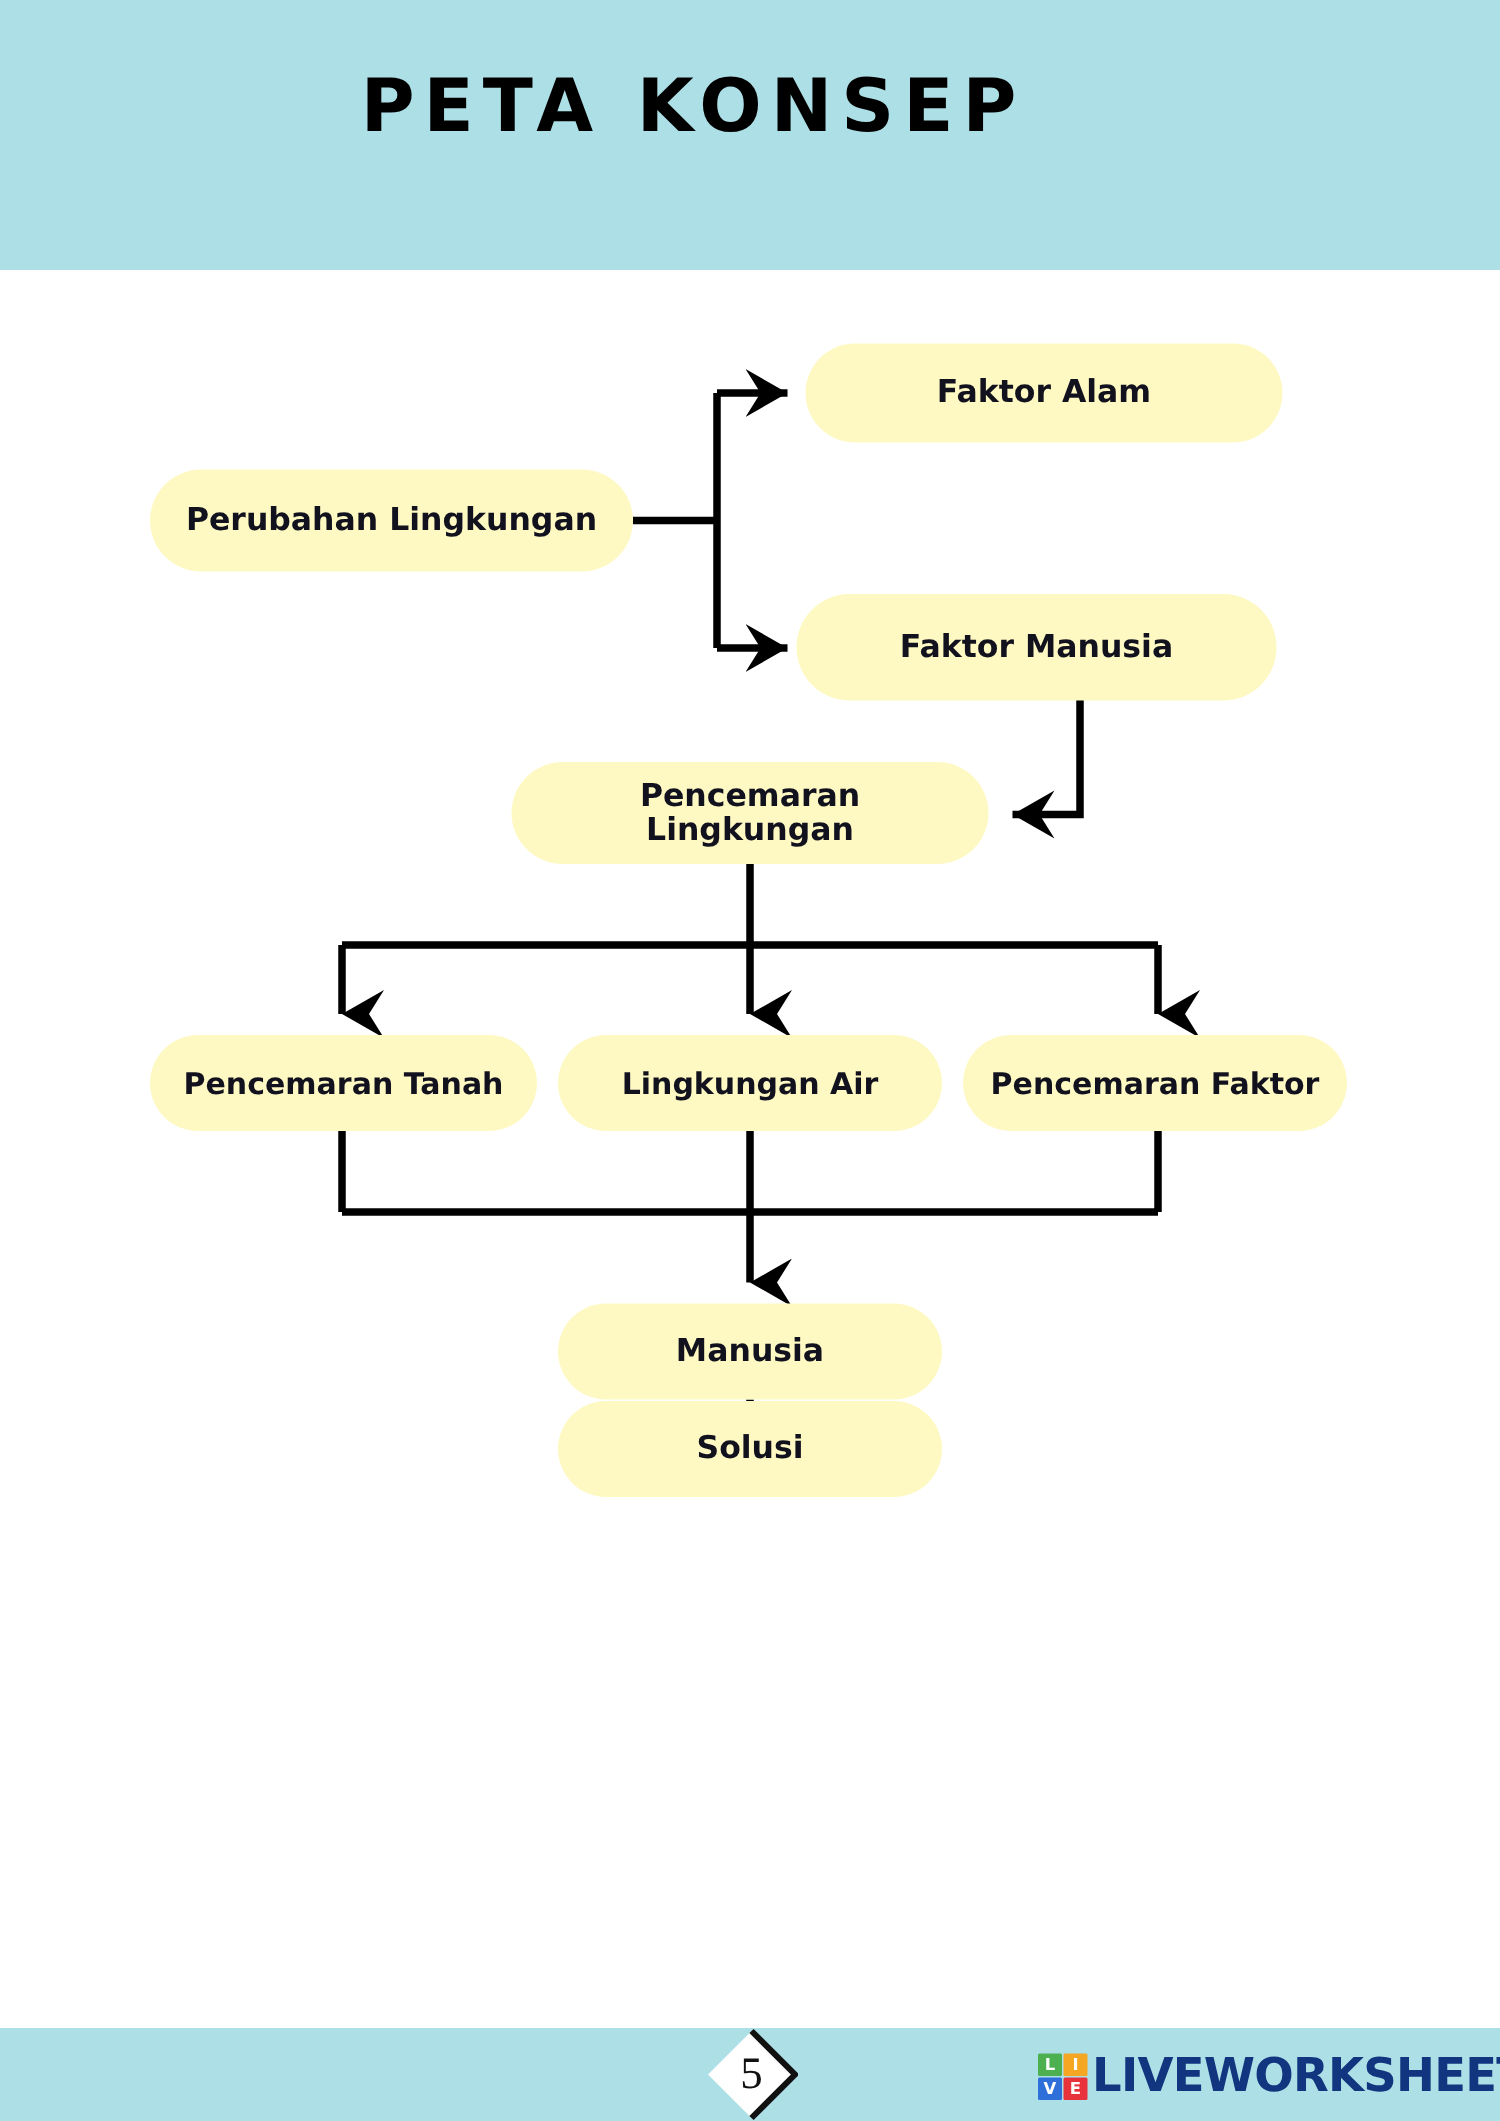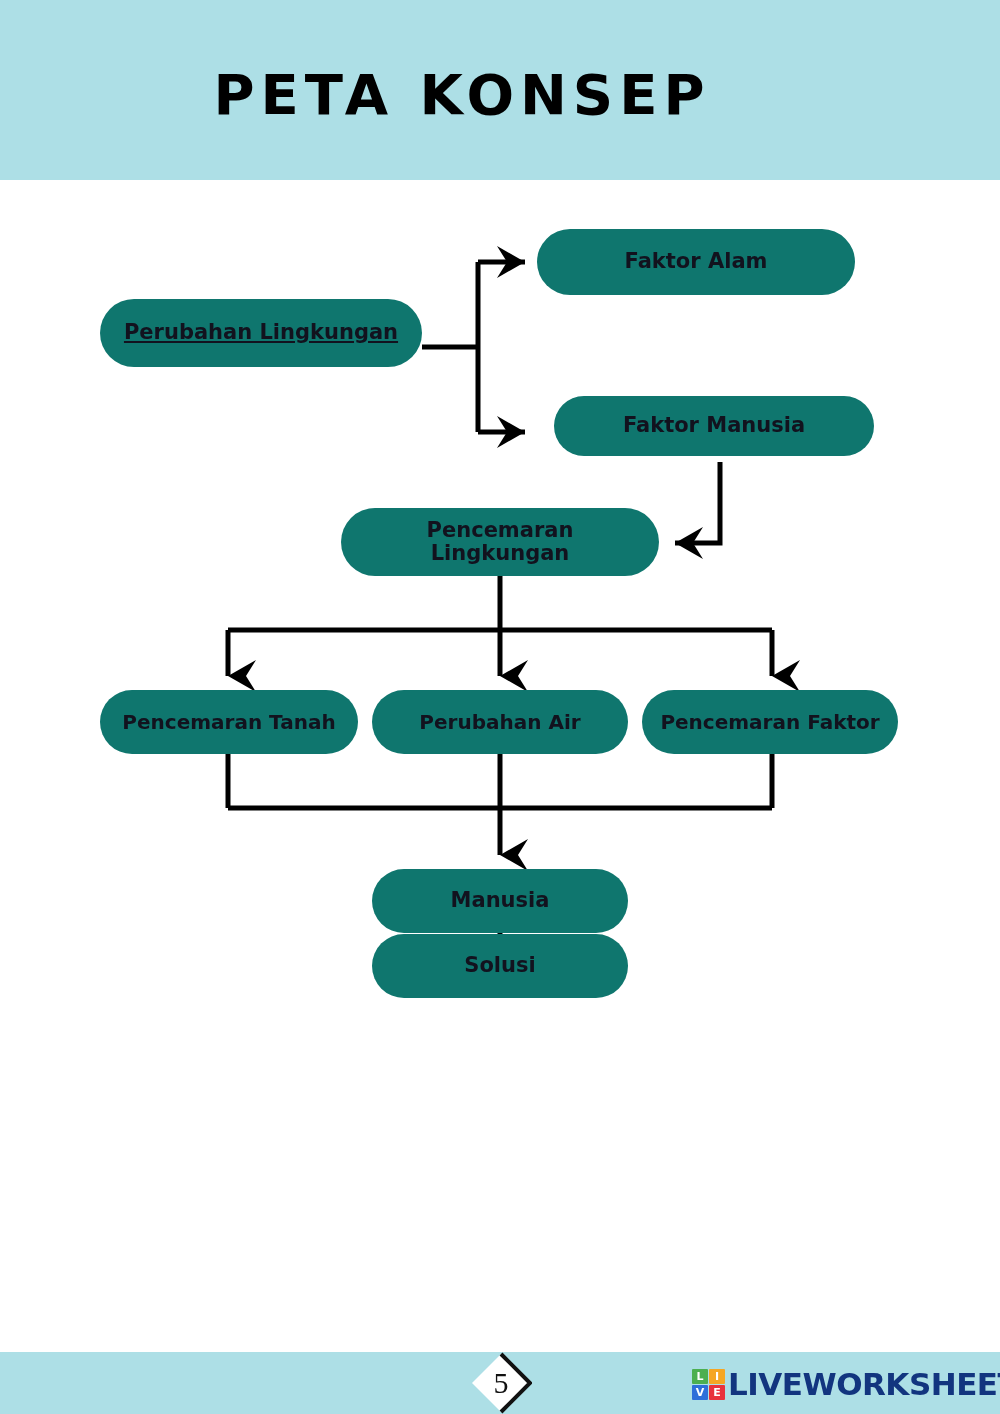--- a/index.html
+++ b/index.html
@@ -23,26 +23,25 @@
     width: 1000px;
     height: 180px;
     background: #addfe6;
   }
   .page-title {
     position: absolute;
     left: 0;
     top: 42px;
     width: 924px;
     text-align: center;
-    font-size: 56px;
+    font-size: 49px;
     font-weight: 700;
     letter-spacing: 6px;
     color: #000000;
     font-family: "DejaVu Sans", sans-serif;
-    margin-top: 20px;
   }
 
   
   .chart-canvas {
     position: absolute;
     left: 0;
     top: 0;
     width: 1000px;
     height: 1414px;
   }
@@ -50,38 +49,38 @@
     position: absolute;
     left: 0;
     top: 0;
     width: 1000px;
     height: 1414px;
   }
 
   
   .node {
     position: absolute;
-    background: #0f766e;
+    background: #fef9c3;
     border-radius: 999px;
     display: flex;
     align-items: center;
     justify-content: center;
     color: #12121e;
     font-weight: 700;
     font-size: 21px;
     font-family: "DejaVu Sans", sans-serif;
     text-align: center;
     box-sizing: border-box;
     padding: 0 14px;
     line-height: 1.1;
   }
 
-  #node-perubahan   { left: 100px; top: 299px; width: 322px; height: 68px; text-decoration: underline; }
+  #node-perubahan   { left: 100px; top: 313px; width: 322px; height: 68px; }
   #node-faktor-alam { left: 537px; top: 229px; width: 318px; height: 66px; }
-  #node-faktor-man  { left: 554px; top: 396px; width: 320px; height: 60px; }
+  #node-faktor-man  { left: 531px; top: 396px; width: 320px; height: 71px; }
   #node-pencemaran  { left: 341px; top: 508px; width: 318px; height: 68px; }
   #node-tanah       { left: 100px; top: 690px; width: 258px; height: 64px; font-size: 20px;}
   #node-air         { left: 372px; top: 690px; width: 256px; height: 64px; font-size: 20px;}
   #node-udara       { left: 642px; top: 690px; width: 256px; height: 64px; font-size: 20px;}
   #node-dampak      { left: 372px; top: 869px; width: 256px; height: 64px; }
   #node-solusi      { left: 372px; top: 934px; width: 256px; height: 64px; }
 
   
   .footer-band {
     position: absolute;
@@ -194,21 +193,21 @@
 
       <path d="M500,933 L500,976" marker-end="url(#arrow-down)"></path>
     </g>
   </svg>
 
   <div class="node" id="node-perubahan">Perubahan Lingkungan</div>
   <div class="node" id="node-faktor-alam">Faktor Alam</div>
   <div class="node" id="node-faktor-man">Faktor Manusia</div>
   <div class="node" id="node-pencemaran">Pencemaran Lingkungan</div>
   <div class="node" id="node-tanah">Pencemaran Tanah</div>
-  <div class="node" id="node-air">Perubahan Air</div>
+  <div class="node" id="node-air">Lingkungan Air</div>
   <div class="node" id="node-udara">Pencemaran Faktor</div>
   <div class="node" id="node-dampak">Manusia</div>
   <div class="node" id="node-solusi">Solusi</div>
 </div>
 
 <div class="footer-band"></div>
 
 <div class="page-number-badge">
   <svg width="62" height="62" viewBox="0 0 62 62">
     <path d="M31,2 L60,31 L31,60 L2,31 Z" fill="#ffffff"></path>

